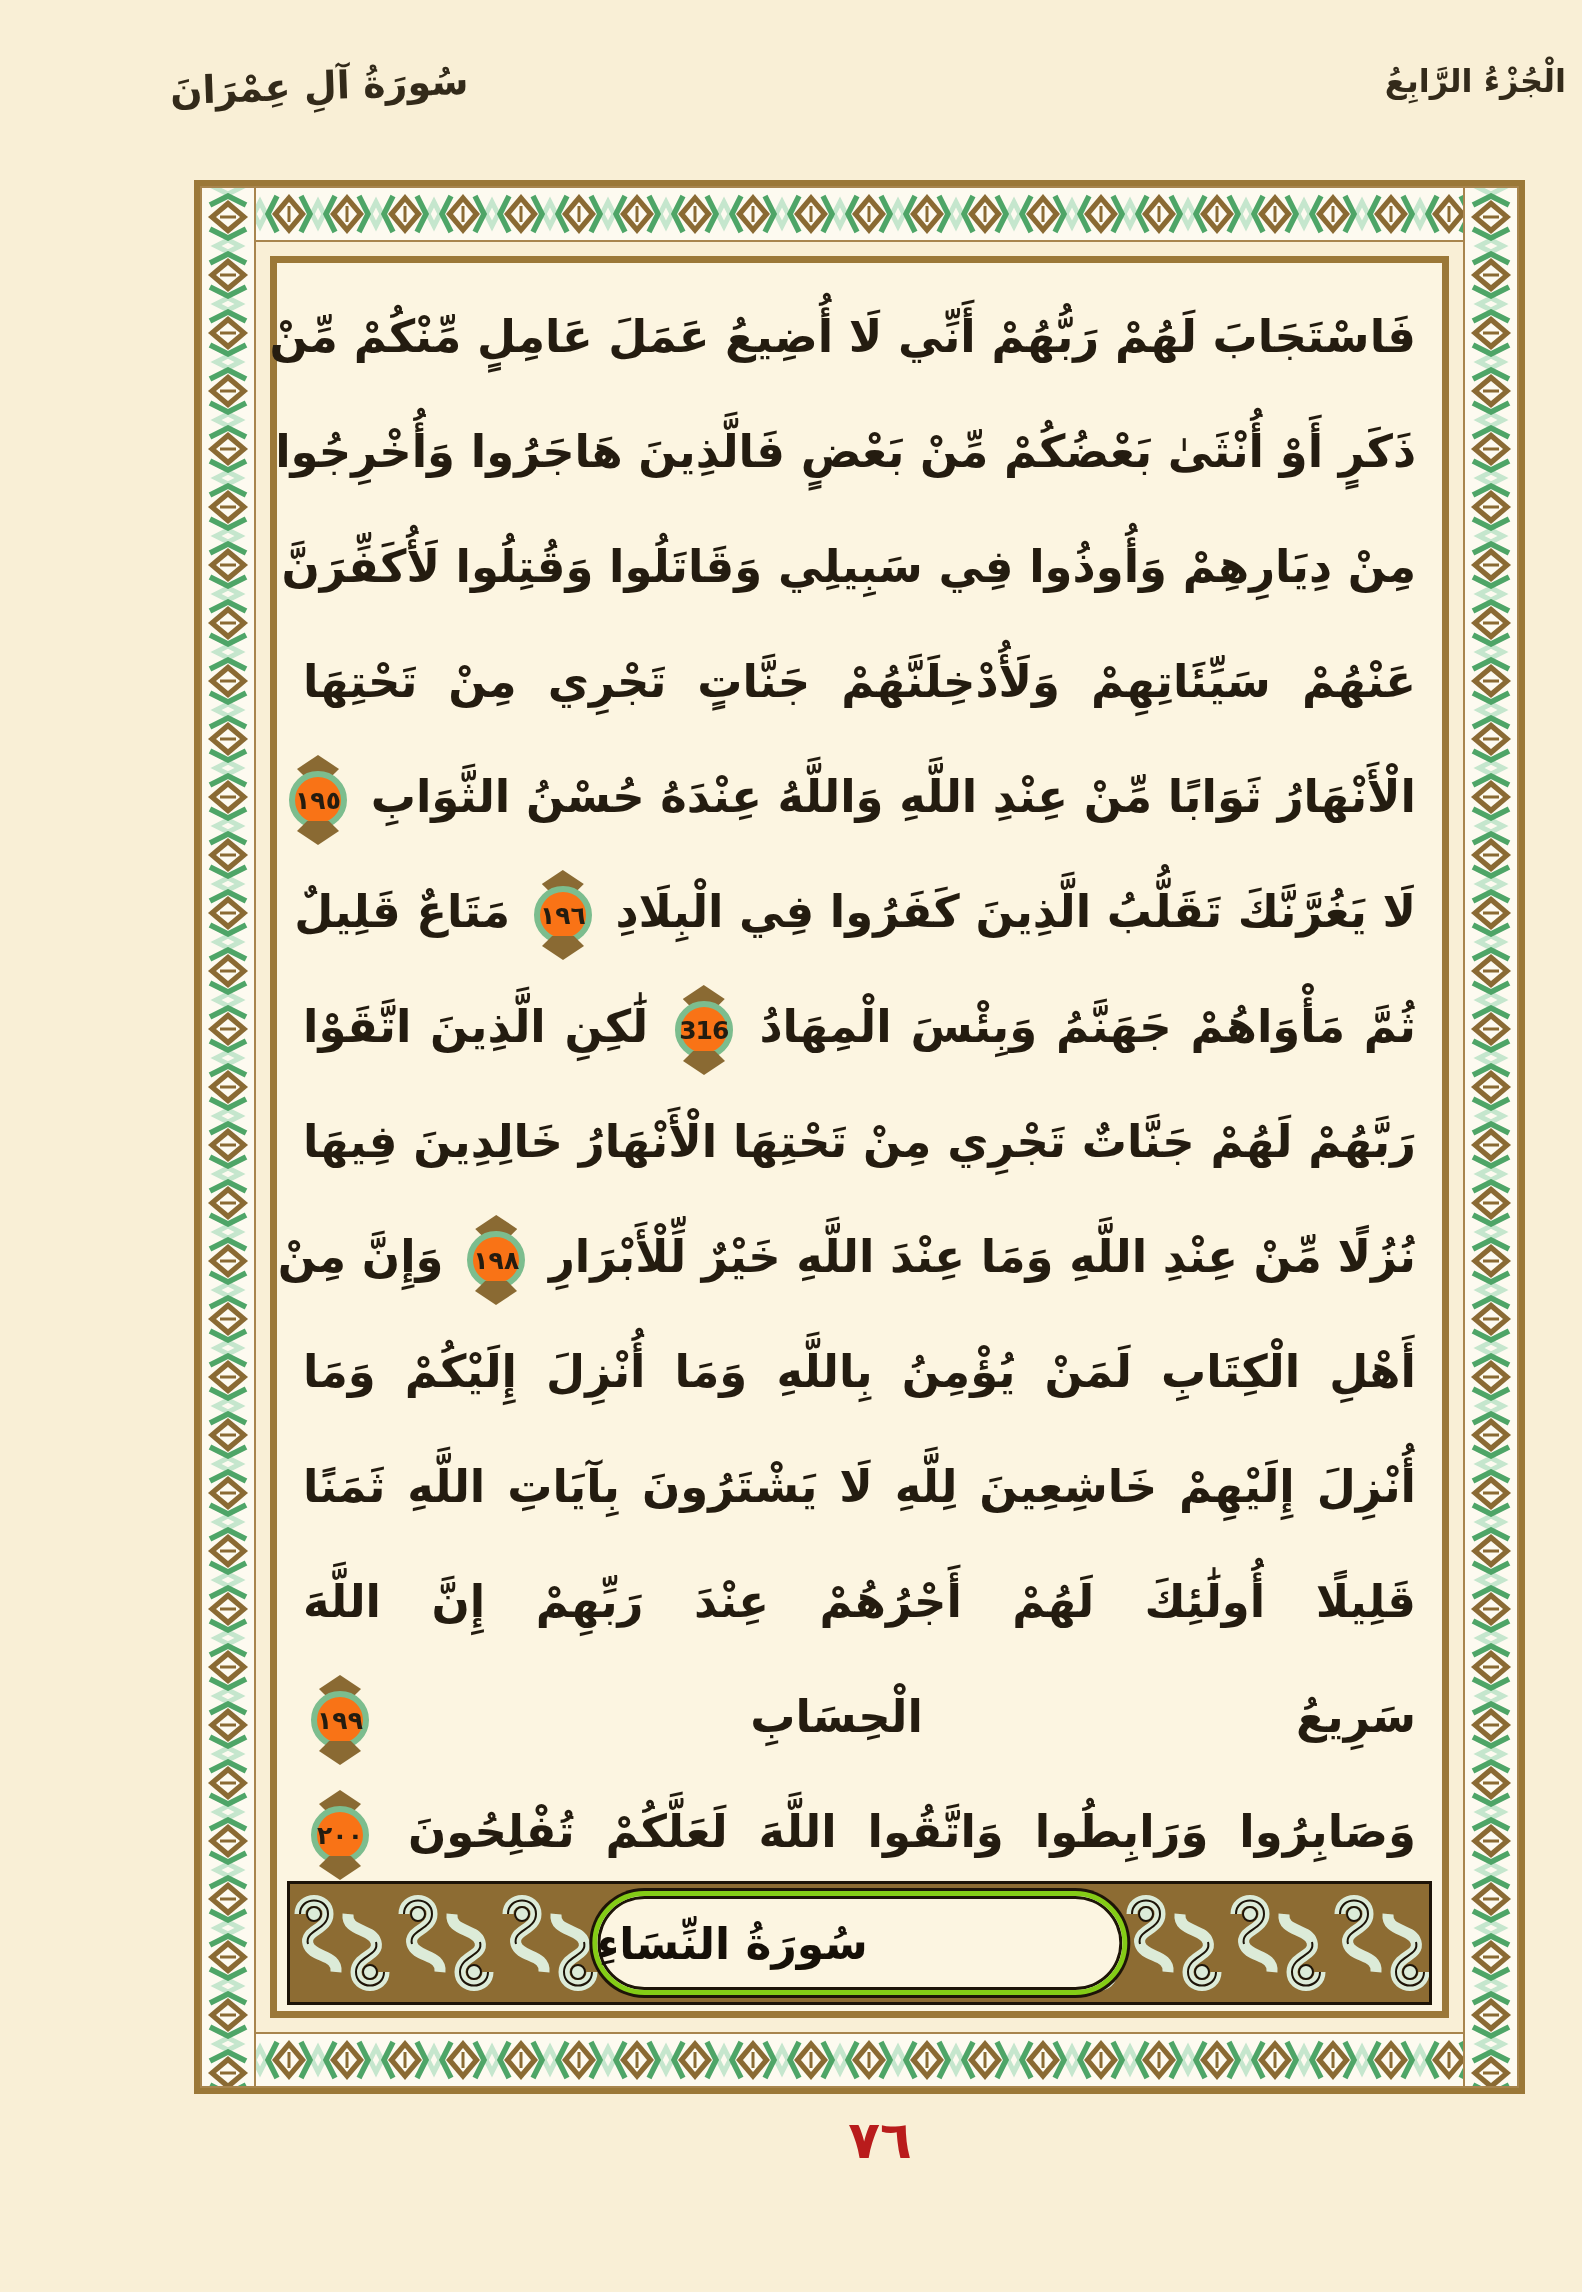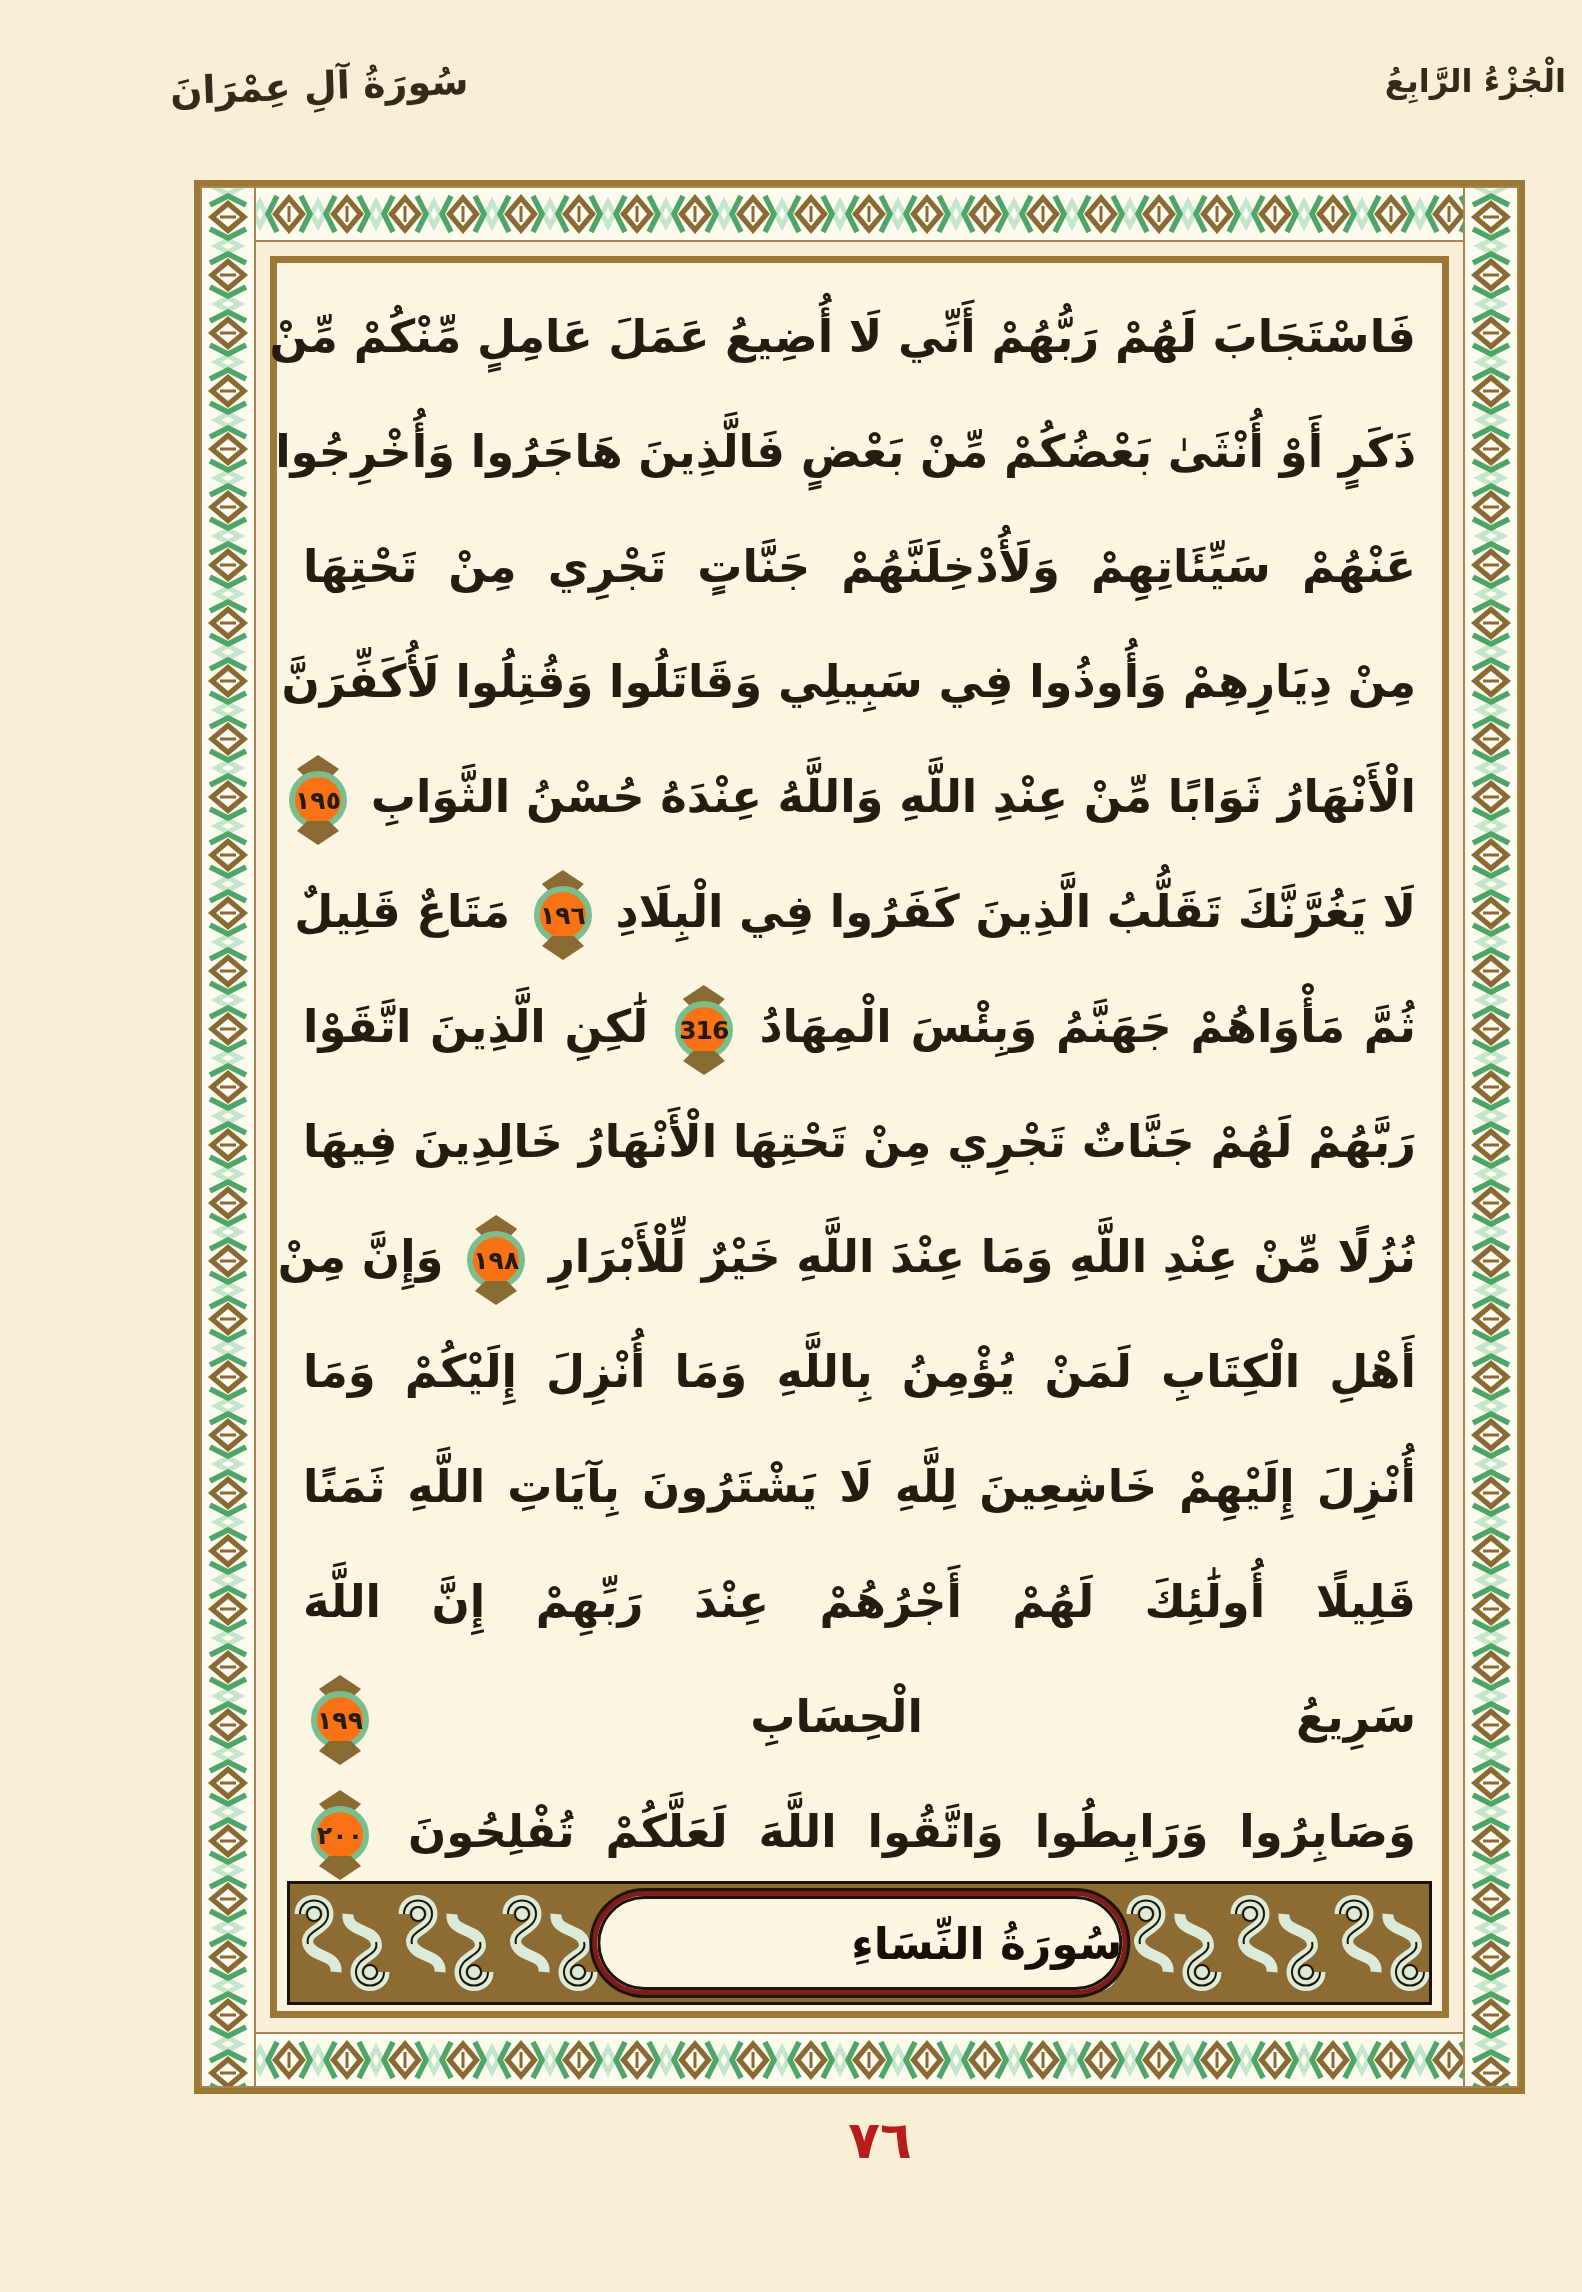--- a/index.html
+++ b/index.html
@@ -46,24 +46,24 @@
           background:var(--marker-brown);
           clip-path:polygon(50% 0,100% 58%,76% 100%,24% 100%,0 58%);}
   .vm-fin.top{top:-16px;}
   .vm-fin.bot{bottom:-16px;transform:translateX(-50%) rotate(180deg);}
 
   
   .banner{position:absolute;left:10px;right:10px;bottom:6px;height:124px;
           border:3px solid #1d1408;background:var(--banner-brown);box-sizing:border-box;}
   .banner > svg{position:absolute;inset:0;width:100%;height:100%;}
   .cartouche{position:absolute;left:50%;top:50%;transform:translate(-50%,-50%);
-             width:47%;height:104px;background:#fcf5e1;border:5px solid #7f1d1d;
+             width:47%;height:104px;background:#fcf5e1;border:5px solid #84cc16;
              border-radius:58px;box-sizing:border-box;
              box-shadow:0 0 0 3px #1d1408, inset 0 0 0 3px #1d1408;
-             display:flex;align-items:center;justify-content:flex-start;}
+             display:flex;align-items:center;justify-content:flex-end;}
   .cartouche span{font-size:44px;font-weight:bold;color:#161008;}
 
   
   .pageno{position:absolute;left:880px;top:2110px;transform:translateX(-50%);
           font-size:52px;font-weight:bold;color:#b91c1c;}
 </style>
 </head>
 <body>
 
 <div class="page">
@@ -143,22 +143,22 @@
         </defs>
         <rect width="100%" height="100%" fill="url(#pat-v2)"></rect>
       </svg>
     </div>
 
     <div class="innerframe">
 
       <div class="lines" id="lines">
           <div class="line"><span class="txt">فَاسْتَجَابَ لَهُمْ رَبُّهُمْ أَنِّي لَا أُضِيعُ عَمَلَ عَامِلٍ مِّنْكُمْ مِّنْ</span> </div>
           <div class="line"><span class="txt">ذَكَرٍ أَوْ أُنْثَىٰ بَعْضُكُمْ مِّنْ بَعْضٍ فَالَّذِينَ هَاجَرُوا وَأُخْرِجُوا</span> </div>
+          <div class="line"><span class="txt">مِنْ دِيَارِهِمْ وَأُوذُوا فِي سَبِيلِي وَقَاتَلُوا وَقُتِلُوا لَأُكَفِّرَنَّ</span> </div>
           <div class="line"><span class="txt">عَنْهُمْ سَيِّئَاتِهِمْ وَلَأُدْخِلَنَّهُمْ جَنَّاتٍ تَجْرِي مِنْ تَحْتِهَا</span> </div>
-          <div class="line"><span class="txt">مِنْ دِيَارِهِمْ وَأُوذُوا فِي سَبِيلِي وَقَاتَلُوا وَقُتِلُوا لَأُكَفِّرَنَّ</span> </div>
           <div class="line"><span class="txt">الْأَنْهَارُ ثَوَابًا مِّنْ عِنْدِ اللَّهِ وَاللَّهُ عِنْدَهُ حُسْنُ الثَّوَابِ</span> <span class="vm"><span class="vm-fin top"></span><span class="vm-ring">
                 <span class="vm-num">١٩٥</span>
               </span><span class="vm-fin bot"></span></span> </div>
           <div class="line"><span class="txt">لَا يَغُرَّنَّكَ تَقَلُّبُ الَّذِينَ كَفَرُوا فِي الْبِلَادِ</span> <span class="vm"><span class="vm-fin top"></span><span class="vm-ring">
                 <span class="vm-num">١٩٦</span>
               </span><span class="vm-fin bot"></span></span> <span class="txt">مَتَاعٌ قَلِيلٌ</span> </div>
           <div class="line"><span class="txt">ثُمَّ مَأْوَاهُمْ جَهَنَّمُ وَبِئْسَ الْمِهَادُ</span> <span class="vm"><span class="vm-fin top"></span><span class="vm-ring">
                 <span class="vm-num">316</span>
               </span><span class="vm-fin bot"></span></span> <span class="txt">لَٰكِنِ الَّذِينَ اتَّقَوْا</span> </div>
           <div class="line"><span class="txt">رَبَّهُمْ لَهُمْ جَنَّاتٌ تَجْرِي مِنْ تَحْتِهَا الْأَنْهَارُ خَالِدِينَ فِيهَا</span> </div>

